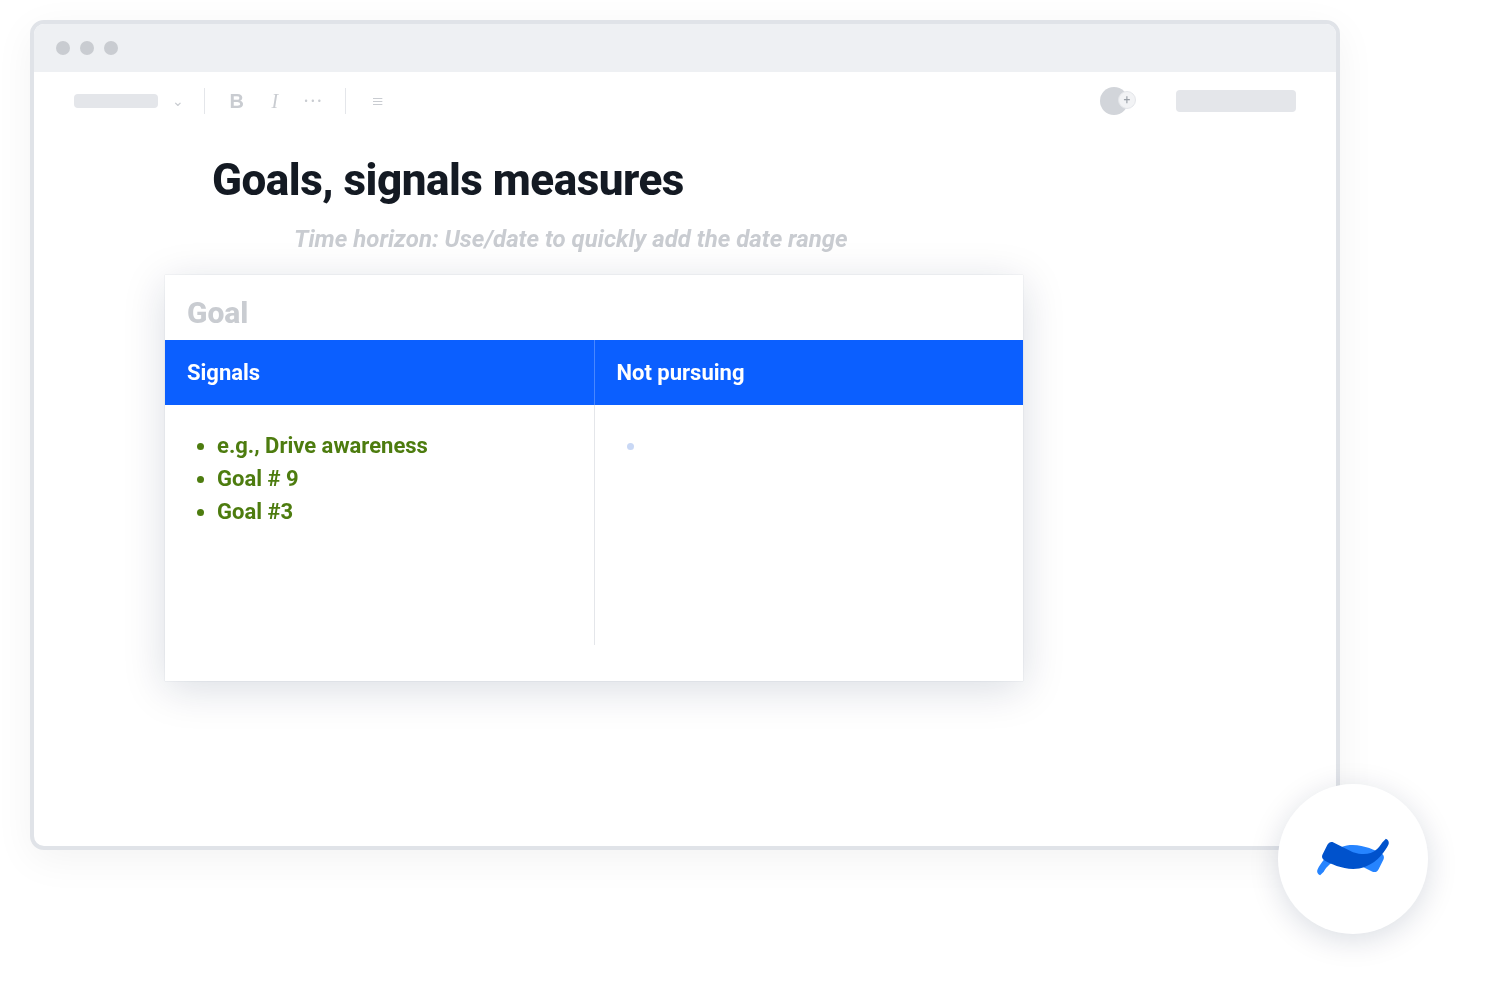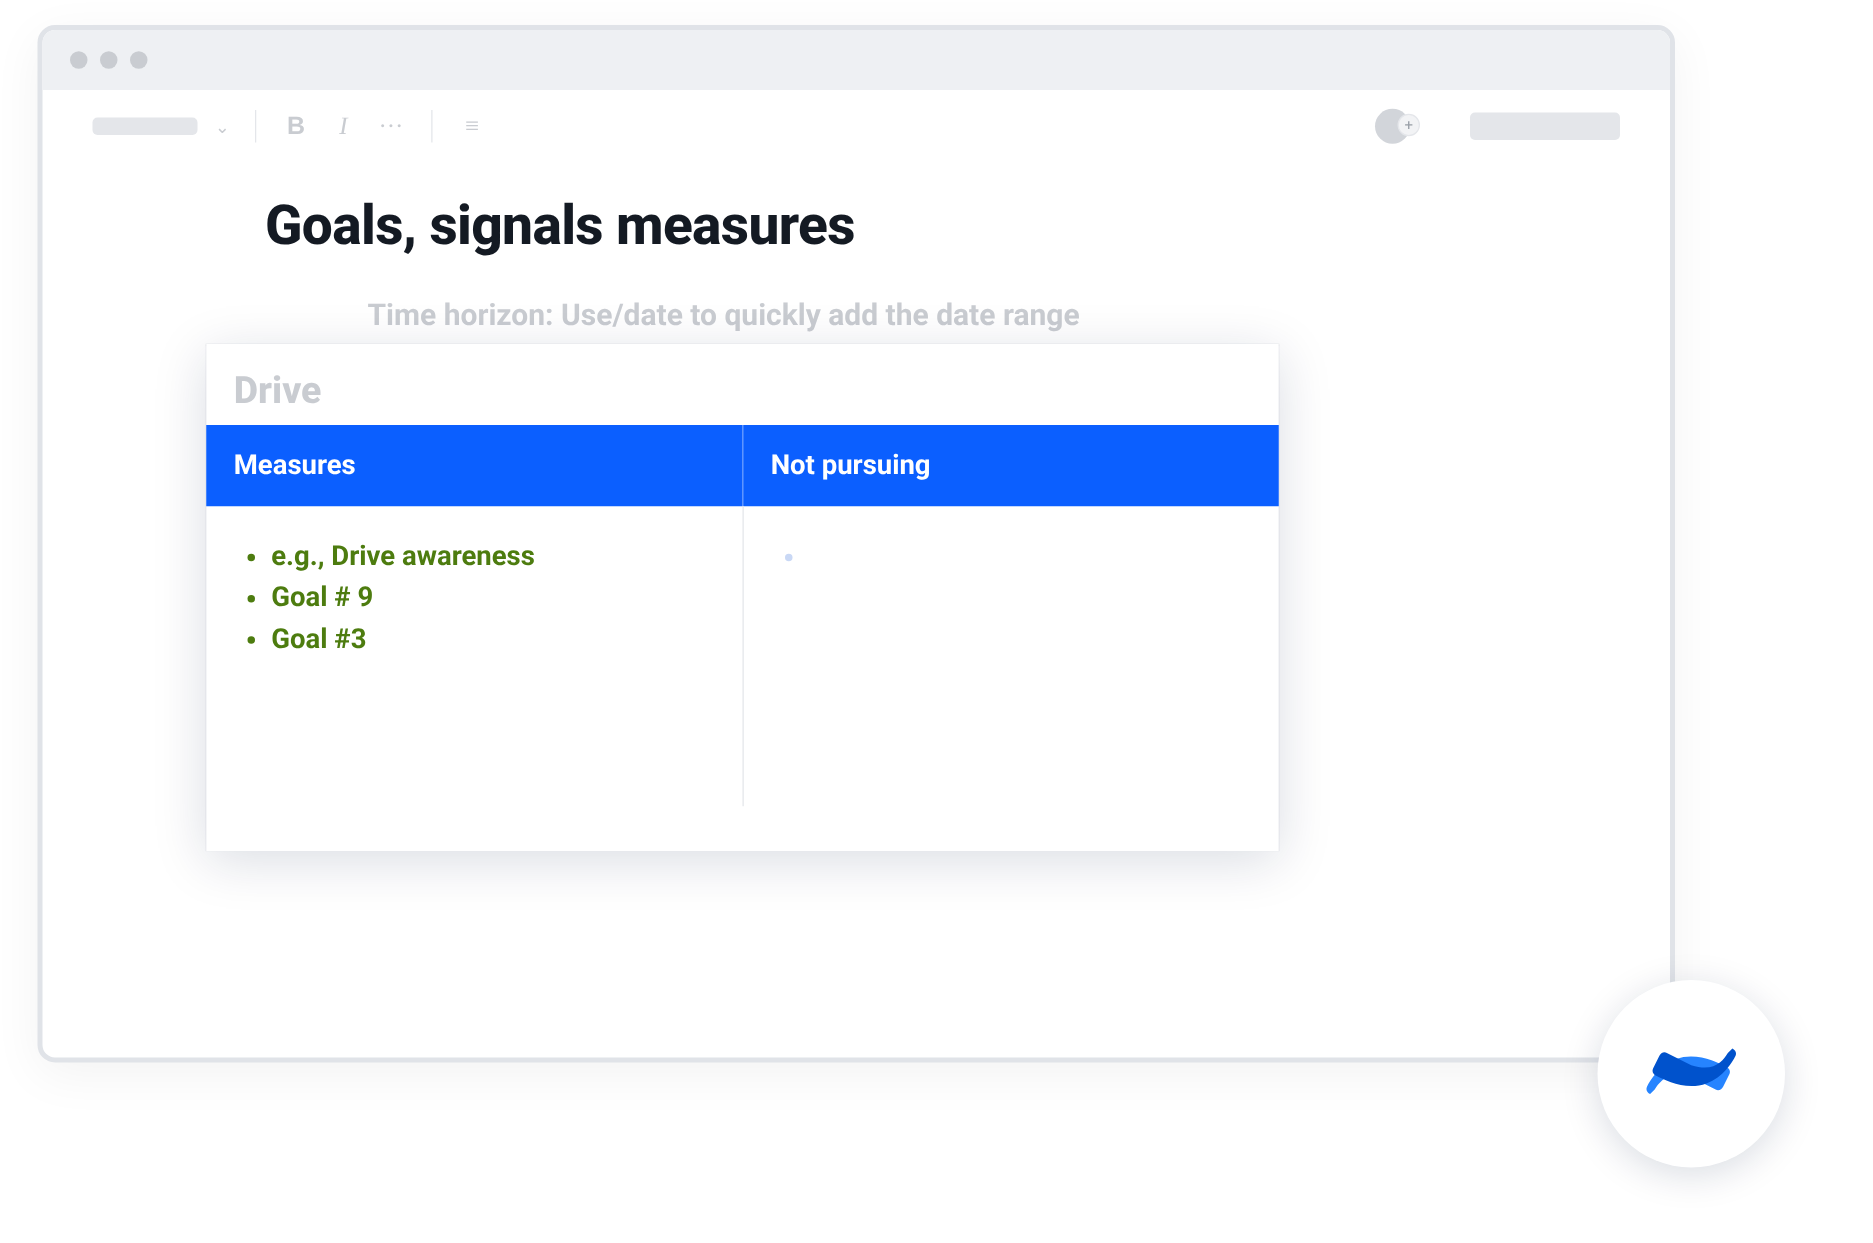--- a/index.html
+++ b/index.html
@@ -78,25 +78,26 @@
 
   .page-title {
     font-size: 44px;
     font-weight: 800;
     color: #141a23;
     margin-left: 118px;
     letter-spacing: -0.5px;
   }
 
   .hint-line {
-    margin-top: 32px;
+    margin-top: 19px;
     margin-left: 200px;
     font-size: 24px;
     font-weight: 700;
     color: #c9ccd1;
+    font-style: italic;
   }
 
   
   .goals-card {
     position: absolute;
     left: 165px;
     top: 275px;
     width: 858px;
     height: 406px;
     background: #fff;
@@ -216,25 +217,25 @@
 
   <div class="doc-area">
     <h1 class="page-title">Goals, signals measures</h1>
     <div class="hint-line">Time horizon: Use/date to quickly add the date range</div>
 
     <h2 class="section-heading">Signals &amp; Measures</h2>
   </div>
 </div>
 
 <div class="goals-card">
-  <div class="card-title">Drive</div>
+  <div class="card-title">Goal</div>
   <table class="goals-table">
     <thead>
       <tr>
-        <th>Measures</th>
+        <th>Signals</th>
         <th>Not pursuing</th>
       </tr>
     </thead>
     <tbody>
       <tr>
         <td>
           <ul>
             <li>e.g., Drive awareness</li>
             <li>Goal # 9</li>
             <li>Goal #3</li>

